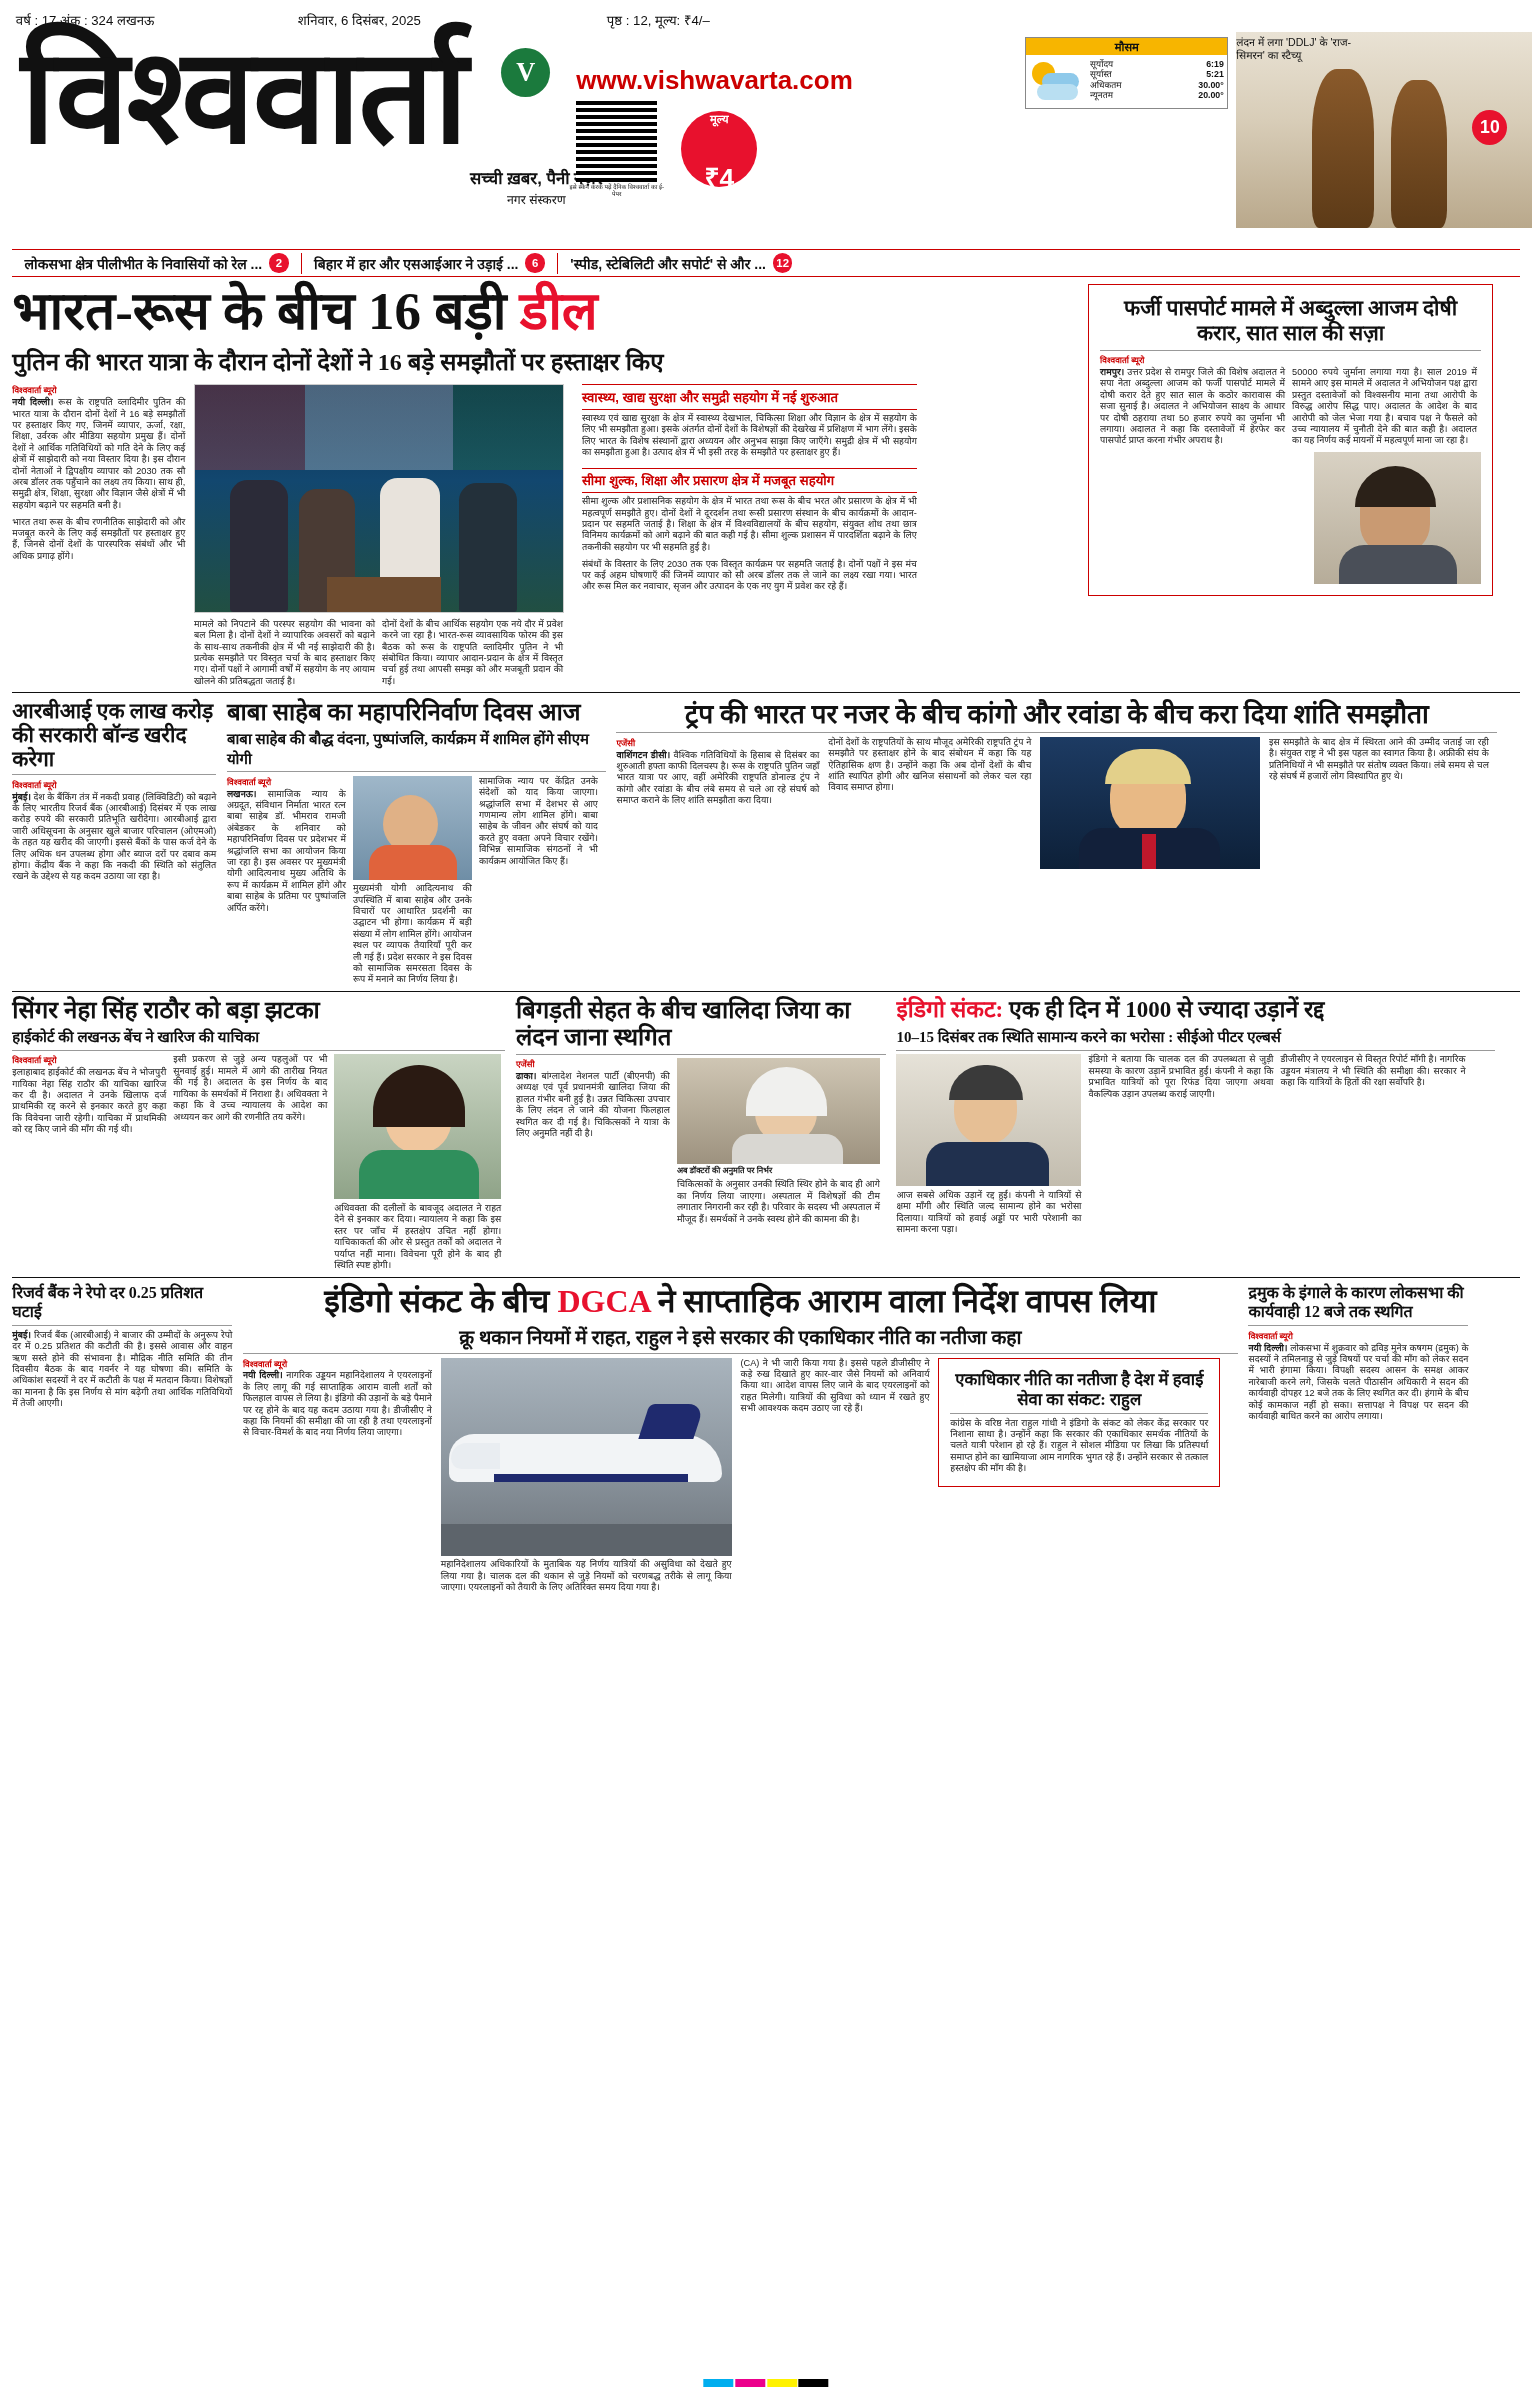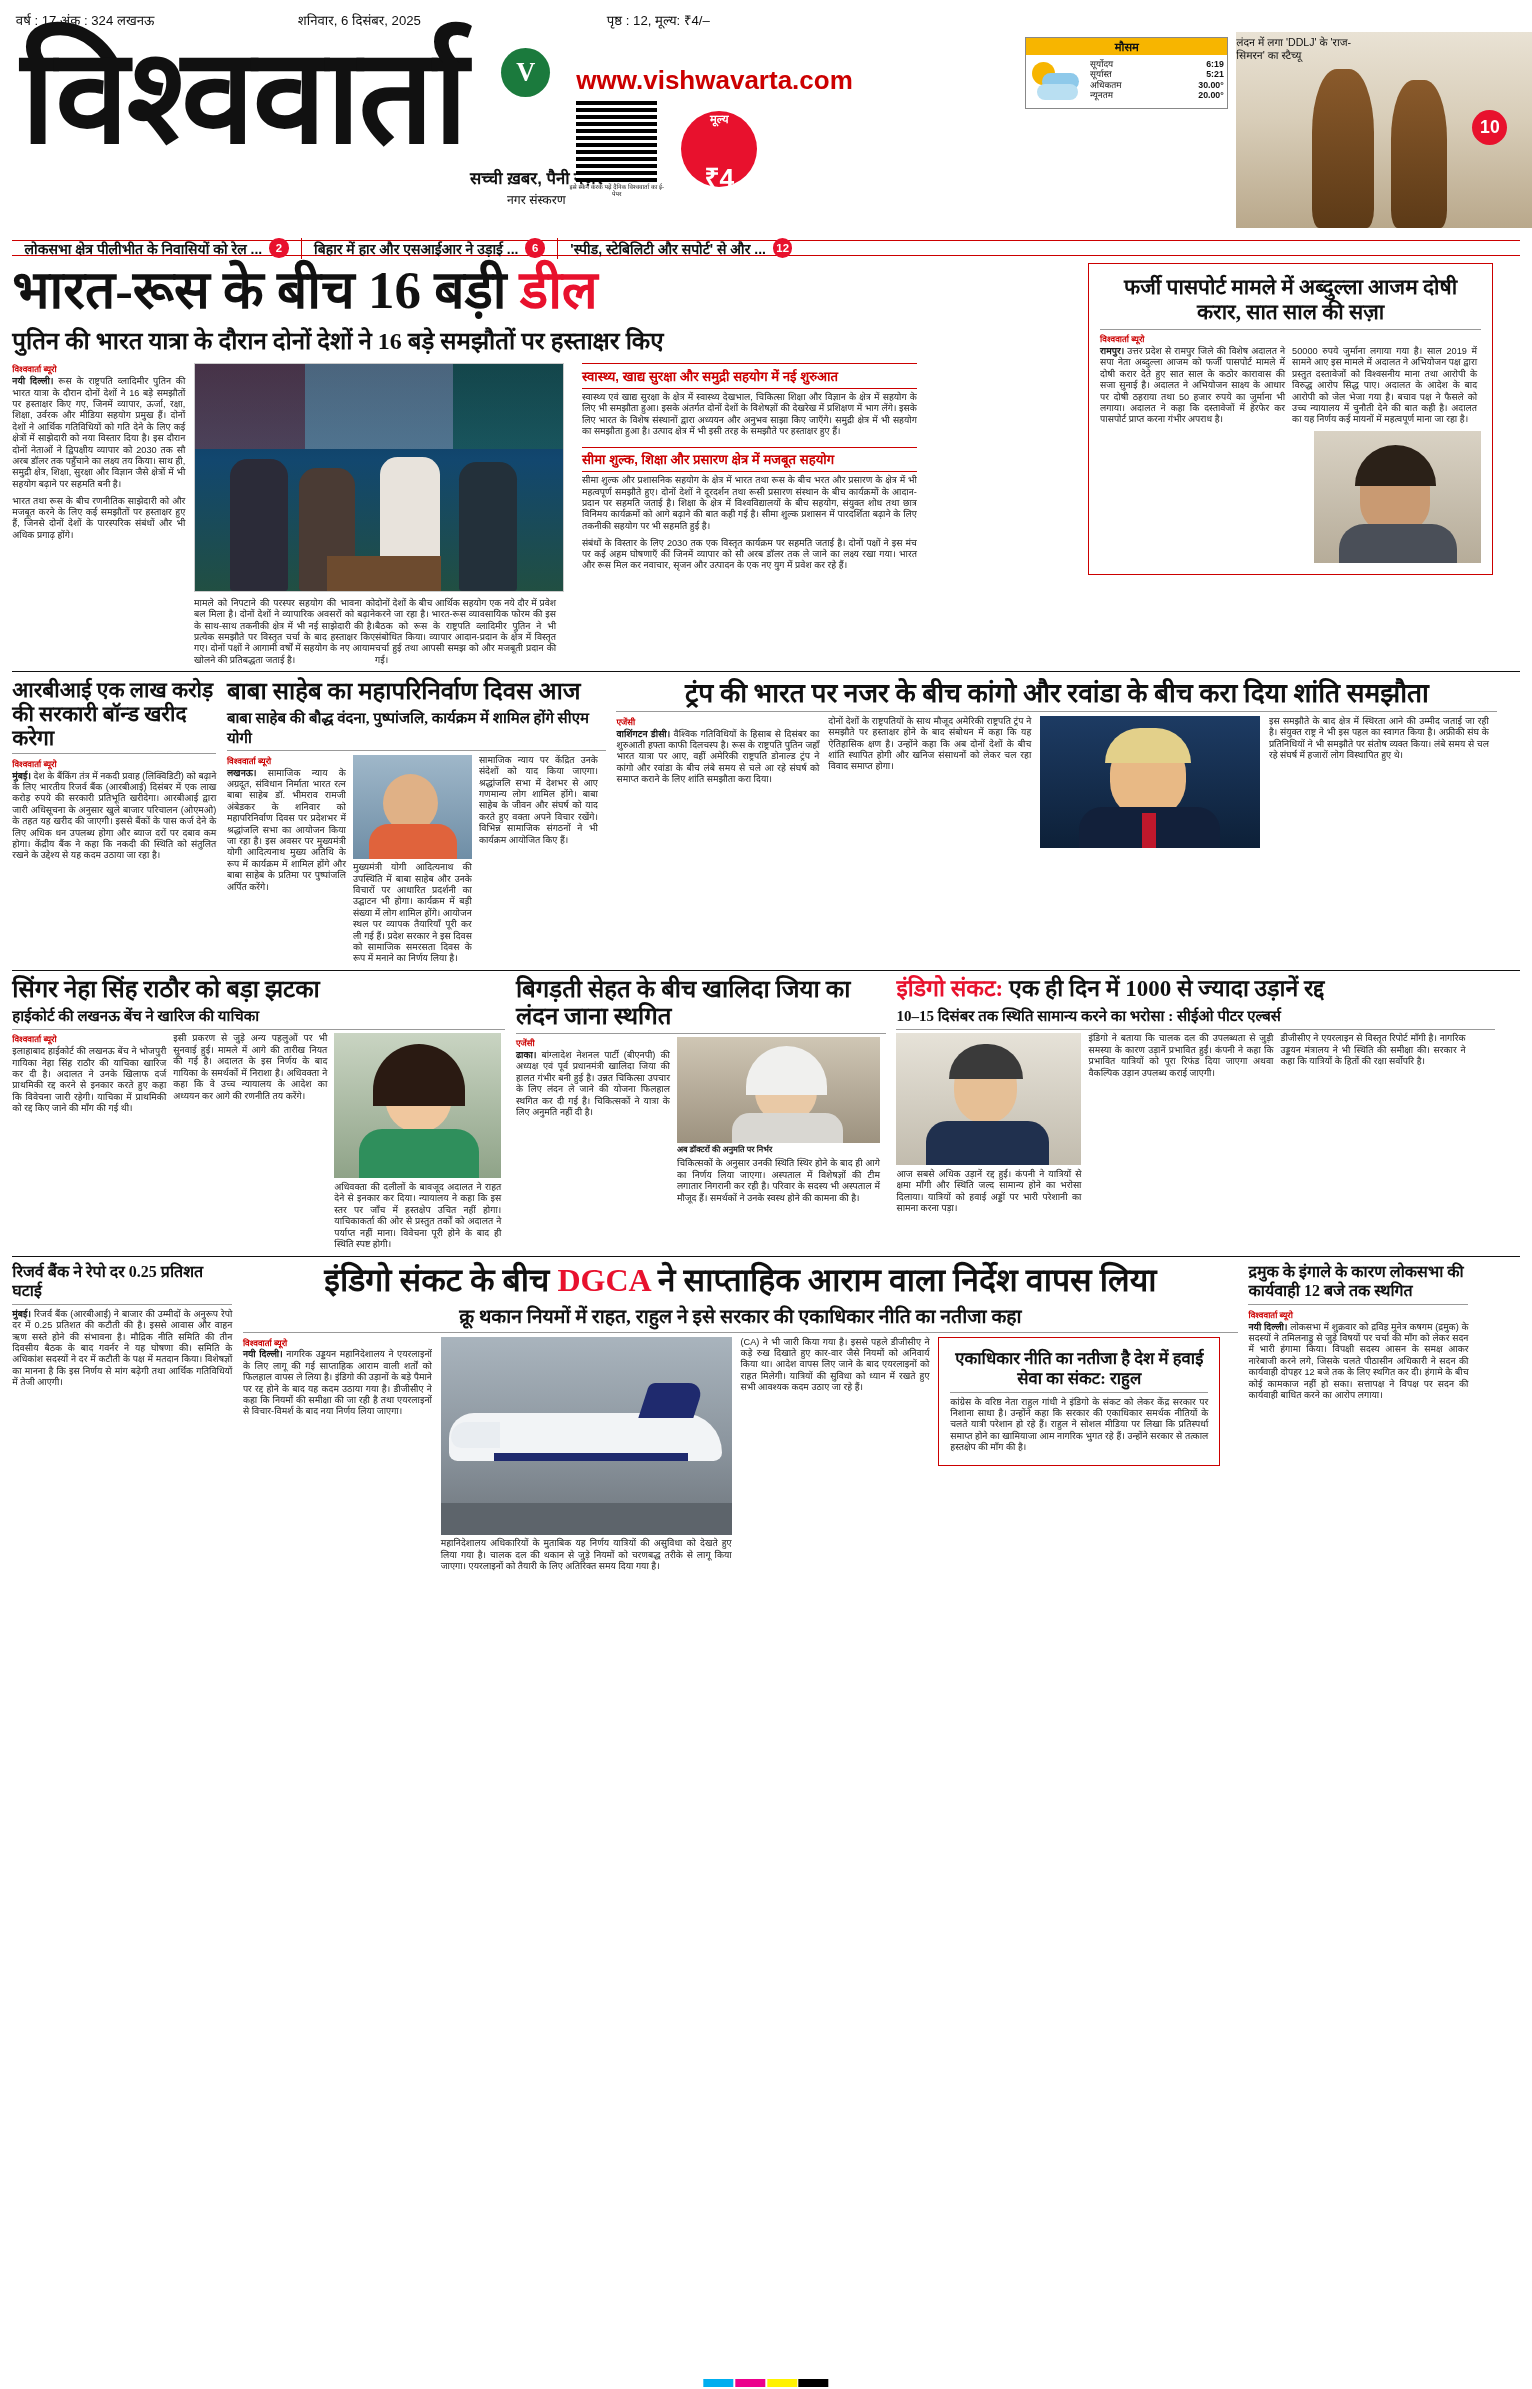--- a/index.html
+++ b/index.html
@@ -51,21 +51,21 @@
   .photo-strip { position:absolute; left:1224px; top:0px; width:296px; height:196px; overflow:hidden; }
   .pcap { position:absolute; left:1224px; top:3.5px; width:132px; font-size:10.6px; line-height:13.2px; color:#111; z-index:5;}
   .num-badge { position:absolute; right:12.3px; top:78px; width:35px; height:35px; border-radius:50%; background:#e8112d; color:#fff; display:flex; align-items:center; justify-content:center; font-weight:bold; font-size:17.6px; z-index:6;}
 
   .statue-bg { position:absolute; inset:0; background:linear-gradient(180deg,#e9e2d4 0%, #d8cdb8 45%, #b9a88b 100%); }
   .statue { position:absolute; bottom:0; background:linear-gradient(180deg,#8a5a2b,#5c3a17); border-radius:40% 40% 12% 12%; }
   .st1 { left:76px; width:62px; height:159px; }
   .st2 { left:155px; width:56px; height:148px; }
 
   
-  .navbar { display:flex; border-top:1.8px solid #c00; border-bottom:1.8px solid #c00; margin-top:5px; height:16px; align-items:center; }
+  .navbar { display:flex; border-top:1.8px solid #c00; border-bottom:1.8px solid #c00; margin-top:14px; height:28px; align-items:center; }
   .nav-item { display:flex; align-items:center; gap:7px; padding:0 12.3px; font-weight:bold; font-size:14px; color:#111; white-space:nowrap; }
   .nav-item .bull { width:19.4px; height:19.4px; border-radius:50%; background:#e8112d; color:#fff; font-size:11.4px; display:flex; align-items:center; justify-content:center; }
   .nav-sep { width:0.9px; background:#c00; height:21px; }
 
   
   .body-text { font-size:9.2px; line-height:11.4px; text-align:justify; color:#1a1a1a; }
   .byline { color:#c00; font-size:8.4px; font-weight:bold; margin-bottom:1.8px; }
   .thinrule { border-top:0.9px solid #999; margin:3.5px 0; }
 
   
@@ -198,21 +198,21 @@
         <div style="width:379px;">
           <div class="lead-photo ph">
             <div class="sky" style="background:linear-gradient(180deg,#0a2f52 0%, #12476f 42%, #214f42 100%);"></div>
             <div style="position:absolute;left:0;top:0;width:100%;height:85px;background:linear-gradient(90deg,#d43b2f 0 30%,#e2e2e2 30% 70%,#2a7a3a 70% 100%);opacity:.30;"></div>
             <div class="figure" style="left:35px;width:58px;height:132px;background:#2b2b38;"></div>
             <div class="figure" style="left:104px;width:56px;height:123px;background:#4a3b34;"></div>
             <div class="figure" style="left:185px;width:60px;height:134px;background:#e8e3dc;"></div>
             <div class="figure" style="left:264px;width:58px;height:129px;background:#23303a;"></div>
             <div style="position:absolute;left:132px;bottom:0;width:114px;height:35px;background:#6d4b2f;"></div>
           </div>
-          <div class="body-text" style="margin-top:5.3px; display:flex; align-items:center;">
+          <div class="body-text" style="margin-top:5.3px; display:flex; gap:7px;align-items:center;">
             <div style="width:181px;">मामले को निपटाने की परस्पर सहयोग की भावना को बल मिला है। दोनों देशों ने व्यापारिक अवसरों को बढ़ाने के साथ-साथ तकनीकी क्षेत्र में भी नई साझेदारी की है। प्रत्येक समझौते पर विस्तृत चर्चा के बाद हस्ताक्षर किए गए। दोनों पक्षों ने आगामी वर्षों में सहयोग के नए आयाम खोलने की प्रतिबद्धता जताई है।</div>
             <div style="width:181px;">दोनों देशों के बीच आर्थिक सहयोग एक नये दौर में प्रवेश करने जा रहा है। भारत-रूस व्यावसायिक फोरम की इस बैठक को रूस के राष्ट्रपति व्लादिमीर पुतिन ने भी संबोधित किया। व्यापार आदान-प्रदान के क्षेत्र में विस्तृत चर्चा हुई तथा आपसी समझ को और मजबूती प्रदान की गई।</div>
           </div>
         </div>
 
         <div class="lead-right">
           <div class="boxhead">स्वास्थ्य, खाद्य सुरक्षा और समुद्री सहयोग में नई शुरुआत</div>
           <div class="body-text">स्वास्थ्य एवं खाद्य सुरक्षा के क्षेत्र में स्वास्थ्य देखभाल, चिकित्सा शिक्षा और विज्ञान के क्षेत्र में सहयोग के लिए भी समझौता हुआ। इसके अंतर्गत दोनों देशों के विशेषज्ञों की देखरेख में प्रशिक्षण में भाग लेंगे। इसके लिए भारत के विशेष संस्थानों द्वारा अध्ययन और अनुभव साझा किए जाएँगे। समुद्री क्षेत्र में भी सहयोग का समझौता हुआ है। उत्पाद क्षेत्र में भी इसी तरह के समझौते पर हस्ताक्षर हुए हैं।</div>
           <div class="boxhead" style="margin-top:8.8px;">सीमा शुल्क, शिक्षा और प्रसारण क्षेत्र में मजबूत सहयोग</div>
           <div class="body-text">सीमा शुल्क और प्रशासनिक सहयोग के क्षेत्र में भारत तथा रूस के बीच भरत और प्रसारण के क्षेत्र में भी महत्वपूर्ण समझौते हुए। दोनों देशों ने दूरदर्शन तथा रूसी प्रसारण संस्थान के बीच कार्यक्रमों के आदान-प्रदान पर सहमति जताई है। शिक्षा के क्षेत्र में विश्वविद्यालयों के बीच सहयोग, संयुक्त शोध तथा छात्र विनिमय कार्यक्रमों को आगे बढ़ाने की बात कही गई है। सीमा शुल्क प्रशासन में पारदर्शिता बढ़ाने के लिए तकनीकी सहयोग पर भी सहमति हुई है।</div>

